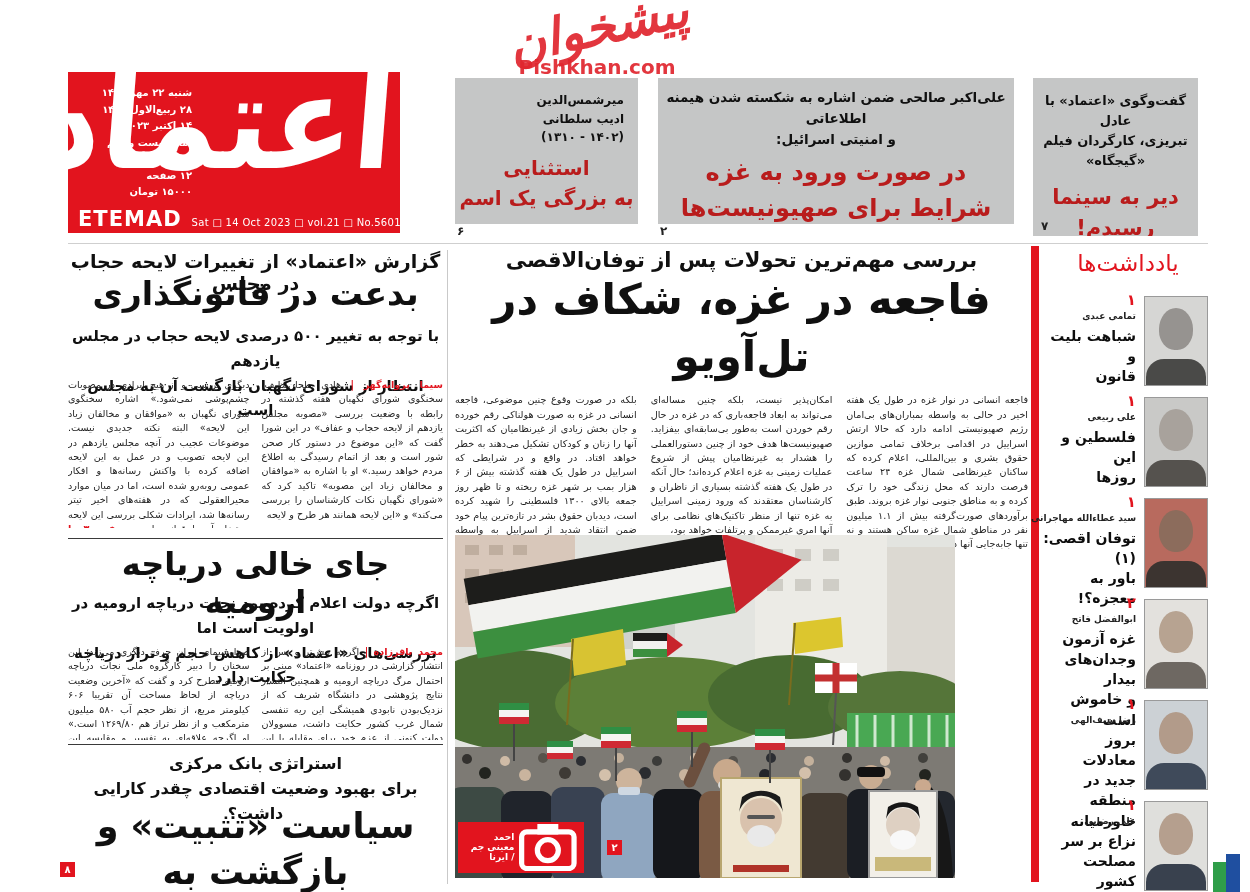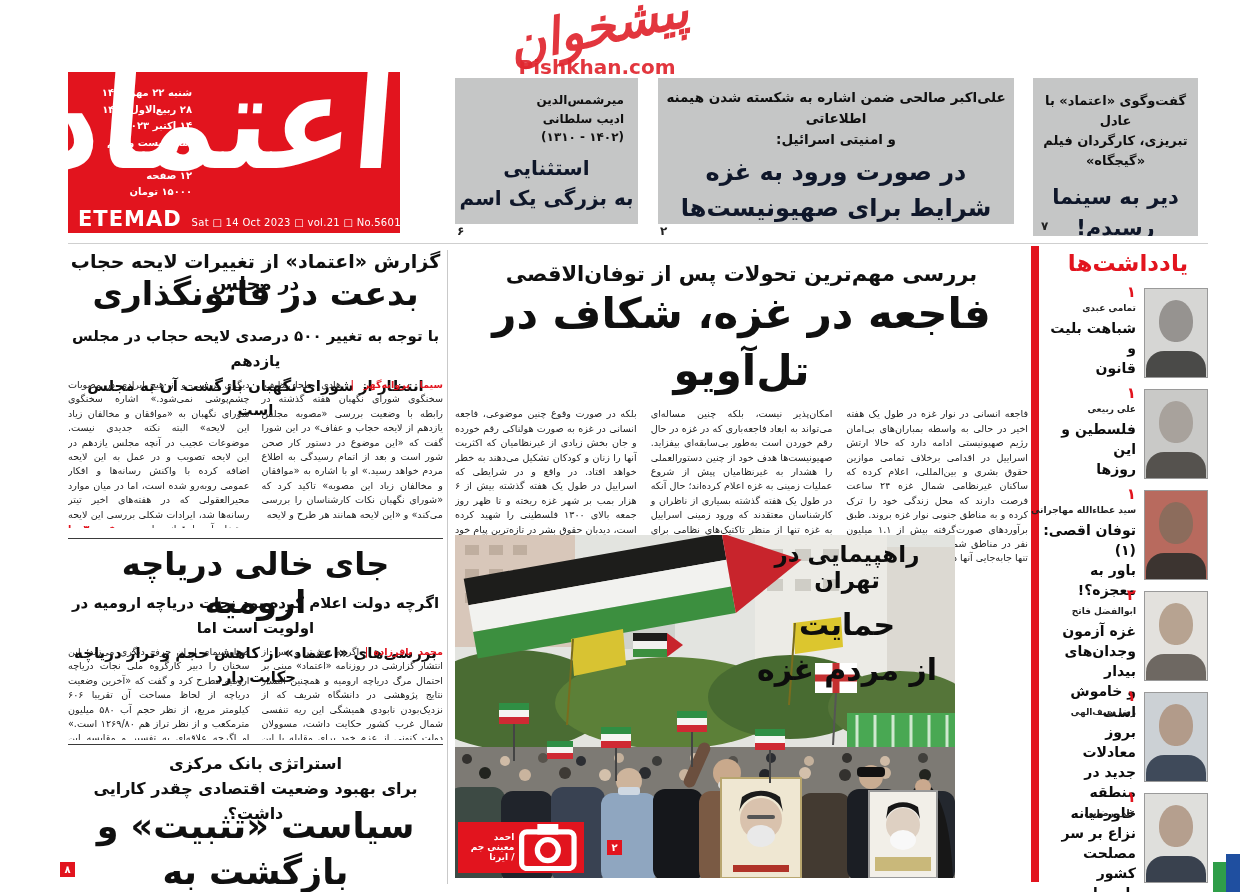--- a/index.html
+++ b/index.html
@@ -35,21 +35,21 @@
     text-align:right;direction:rtl;font-weight:bold;
   }
   .logo-foot{
     position:absolute;left:10px;right:8px;bottom:2px;color:#fff;display:flex;align-items:baseline;gap:10px;direction:ltr;
   }
   .logo-foot .en{font-size:21px;font-weight:bold;letter-spacing:1px;}
   .logo-foot .line{font-size:10px;white-space:nowrap;letter-spacing:.3px;}
 
   .teaser{background:var(--gray);overflow:hidden;}
   .teaser .kick{font-weight:bold;line-height:1.55;}
-  .teaser .head{font-weight:bold;line-height:1.5;color:#0f172a;}
+  .teaser .head{font-weight:bold;line-height:1.5;color:#b91c1c;}
   .teaser-a{left:455px;top:78px;width:183px;height:146px;direction:rtl;text-align:center;}
   .teaser-a .kick{font-size:12px;padding:13px 14px 0 0;text-align:right;}
   .teaser-a .head{font-size:20px;margin-top:6px;}
   .teaser-b{left:658px;top:78px;width:356px;height:146px;direction:rtl;text-align:center;}
   .teaser-b .kick{font-size:13.5px;padding-top:9px;}
   .teaser-b .head{font-size:24px;margin-top:4px;}
   .teaser-c{left:1033px;top:78px;width:165px;height:158px;direction:rtl;text-align:center;position:absolute;}
   .teaser-c .kick{font-size:13px;padding-top:13px;}
   .teaser-c .head{font-size:21px;margin-top:10px;}
   .pagenum{font-size:12px;font-weight:bold;color:#222;}
@@ -70,40 +70,40 @@
   .divider{position:absolute;width:375px;height:1px;background:#3a3a3a;}
   .a3-kick{font-size:16px;font-weight:bold;text-align:center;line-height:1.55;}
   .a3-head{font-size:35px;font-weight:bold;text-align:center;line-height:1.3;}
   .badge{
     position:absolute;width:15px;height:15px;background:var(--red);color:#fff;font-size:10px;font-weight:bold;
     display:flex;align-items:center;justify-content:center;
   }
 
   
   .center{left:455px;top:248px;width:573px;direction:rtl;}
-  .m-kick{font-size:21px;font-weight:bold;text-align:center;margin-top:14px;}
+  .m-kick{font-size:21px;font-weight:bold;text-align:center;margin-top:0;}
   .m-head{font-size:42px;font-weight:bold;text-align:center;line-height:1.35;letter-spacing:-1px;}
   .m-body{display:flex;gap:14px;height:158px;overflow:hidden;margin-top:8px;}
   .m-body .col{flex:1;font-size:9.6px;line-height:1.5;text-align:justify;color:#1c1c1c;}
 
   
   .photo{left:455px;top:535px;width:500px;height:343px;overflow:hidden;background:#dfe1dd;}
   .photo svg{display:block;width:100%;height:100%;}
   .ph-overlay{position:absolute;right:8px;top:6px;width:200px;direction:rtl;color:#0d0d0d;}
   .ph-kick{font-size:23px;font-weight:bold;text-align:center;}
   .ph-t1{font-size:30px;font-weight:bold;text-align:center;margin-top:14px;}
   .ph-t2{font-size:30px;font-weight:bold;text-align:center;margin-top:10px;}
   .ph-creditrow{position:absolute;left:3px;bottom:5px;display:flex;gap:23px;align-items:center;direction:ltr;}
   .ph-credit{background:var(--red);color:#fff;font-size:9px;font-weight:bold;padding:2px 7px;display:flex;gap:5px;align-items:center;direction:rtl;}
   .ph-badge{width:15px;height:15px;background:var(--red);color:#fff;font-size:10px;font-weight:bold;display:flex;align-items:center;justify-content:center;}
 
   
   .sb-bar{left:1031px;top:246px;width:8px;height:636px;background:var(--red);}
   .sidebar{left:1048px;top:250px;width:160px;}
-  .sb-title{color:var(--red);font-size:23px;font-weight:bold;text-align:center;direction:rtl;margin-bottom:8px;}
+  .sb-title{color:var(--red);font-size:23px;font-weight:normal;text-align:center;direction:rtl;margin-bottom:16px;}
   .sb-item{display:flex;direction:rtl;gap:8px;height:101px;align-items:flex-start;}
   .sb-photo{width:62px;height:88px;border:1px solid #9a9a9a;position:relative;overflow:hidden;flex:none;margin-top:4px;}
   .sb-photo::before{content:"";position:absolute;top:11px;left:50%;transform:translateX(-50%);width:34px;height:42px;border-radius:50% 50% 46% 46%;}
   .sb-photo::after{content:"";position:absolute;bottom:-8px;left:50%;transform:translateX(-50%);width:60px;height:34px;border-radius:18px 18px 0 0;}
   .p1{background:#d6d6d4;} .p1::before{background:#989告89;background:#969390;} .p1::after{background:#4a4a48;}
   .p2{background:#c9c9c7;} .p2::before{background:#a8a29c;} .p2::after{background:#55524e;}
   .p3{background:#b86a5e;} .p3::before{background:#8c6c5c;} .p3::after{background:#3c3430;}
   .p4{background:#e3e1dd;} .p4::before{background:#b7a391;} .p4::after{background:#6e6862;}
   .p5{background:#ccd1d5;} .p5::before{background:#b29b8a;} .p5::after{background:#3f4a5a;}
   .p6{background:#dfdfdc;} .p6::before{background:#b59f8e;} .p6::after{background:#39414e;}
@@ -376,25 +376,20 @@
         <line x1="381" y1="128" x2="381" y2="158" stroke="#c33030" stroke-width="7"></line>
         <line x1="381" y1="158" x2="378" y2="210" stroke="#555555" stroke-width="2"></line>
       </g>
       <g>
         <rect x="178" y="98" width="34" height="8" fill="#1d1d1b"></rect>
           <rect x="178" y="106" width="34" height="8" fill="#f2f2ef"></rect>
           <rect x="178" y="114" width="34" height="8" fill="#3c8f3f"></rect>
           <polygon points="212,98 228,110 212,122 " fill="#c8242c"></polygon>
       </g>
     </svg>
-    <div class="ph-overlay">
-      <div class="ph-kick">راهپیمایی در تهران</div>
-      <div class="ph-t1">حمایت</div>
-      <div class="ph-t2">از مردم غزه</div>
-    </div>
     <div class="ph-creditrow">
       <div class="ph-credit">
         <svg width="11" height="9" viewBox="0 0 11 9">
             <rect x="0.5" y="1.5" width="10" height="7" rx="1" fill="none" stroke="#fff"></rect>
             <circle cx="5.5" cy="5" r="2" fill="none" stroke="#fff"></circle>
             <rect x="3.5" y="0" width="4" height="2" fill="#fff"></rect>
           </svg>
         <span>احمد معینی جم / ایرنا</span>
       </div>
       <div class="ph-badge">۲</div>

